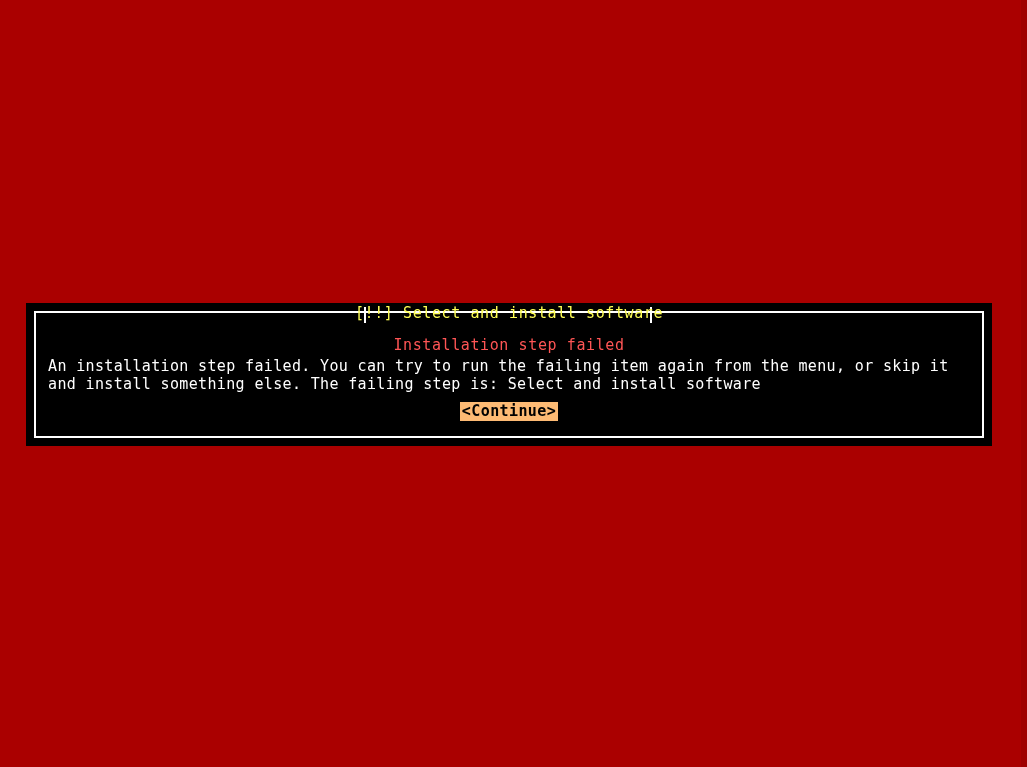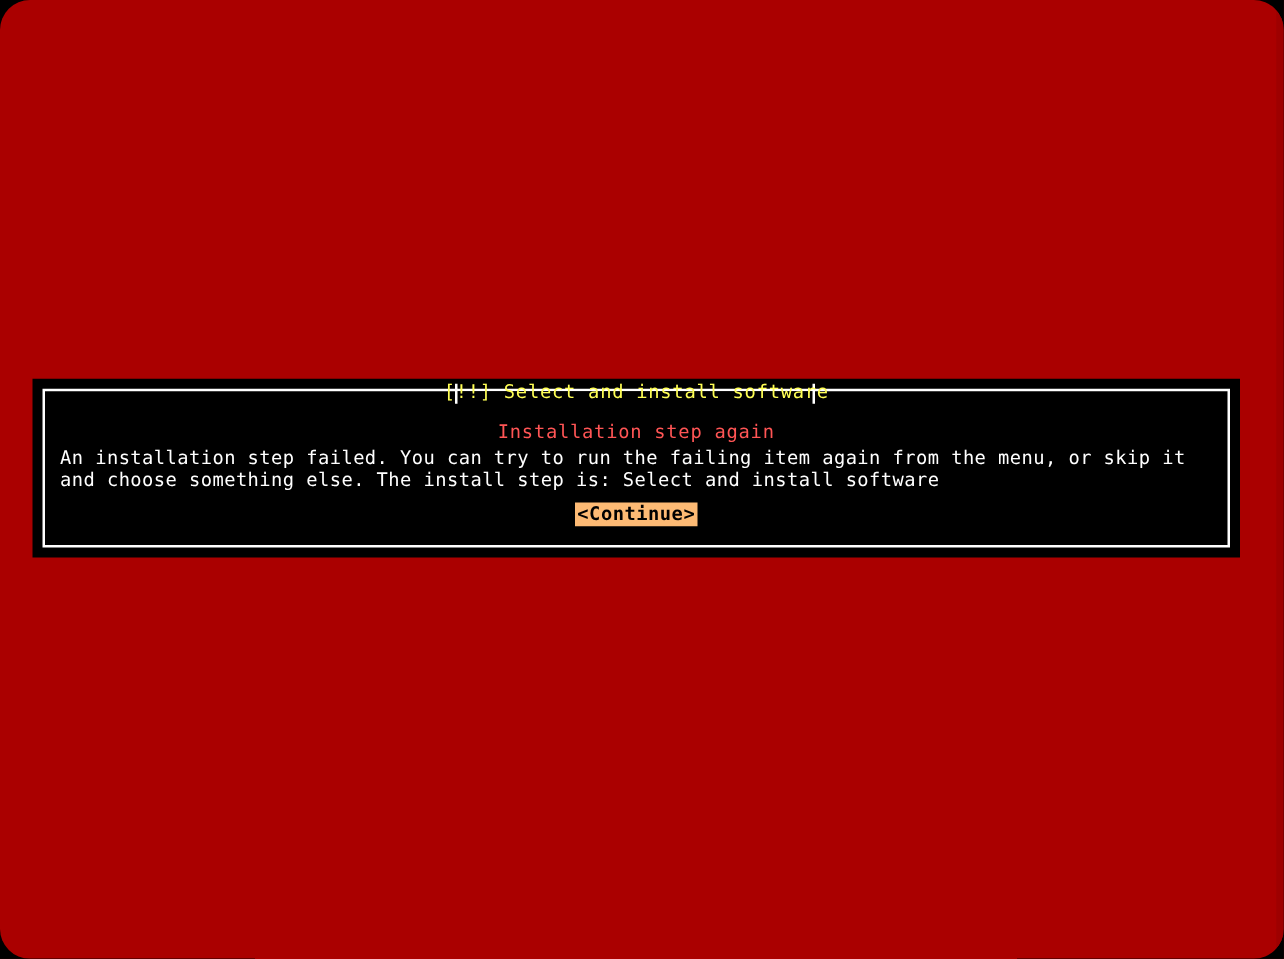--- a/index.html
+++ b/index.html
@@ -13,21 +13,20 @@
     overflow: hidden;
     font-family: "DejaVu Sans Mono", "Liberation Mono", monospace;
   }
 
   #screen {
     position: relative;
     width: 1027px;
     height: 767px;
     background: #aa0000;
     overflow: hidden;
-    border-radius: 24px;
   }
 
   
   #right-edge-strip {
     position: absolute;
     top: 0;
     right: 0;
     width: 6px;
     height: 767px;
     background: #9e0000;
@@ -164,23 +163,23 @@
   <div id="dialog">
 
     <div id="dialog-frame">
 
       <div id="title-gap"></div>
       <div class="title-tick" id="title-tick-left"></div>
       <div class="title-tick" id="title-tick-right"></div>
 
       <div id="dialog-title">[!!] Select and install software</div>
 
-      <div id="error-heading">Installation step again</div>
+      <div id="error-heading">Installation step failed</div>
 
-      <div id="body-text">An installation step failed. You can try to run the failing item again from the menu, or skip it and choose something else. The install step is: Select and install software</div>
+      <div id="body-text">An installation step failed. You can try to run the failing item again from the menu, or skip it and install something else. The failing step is: Select and install software</div>
 
       <div id="button-row">
         <button id="continue-button">&lt;Continue&gt;</button>
       </div>
 
     </div>
   </div>
 
 
 </div>

